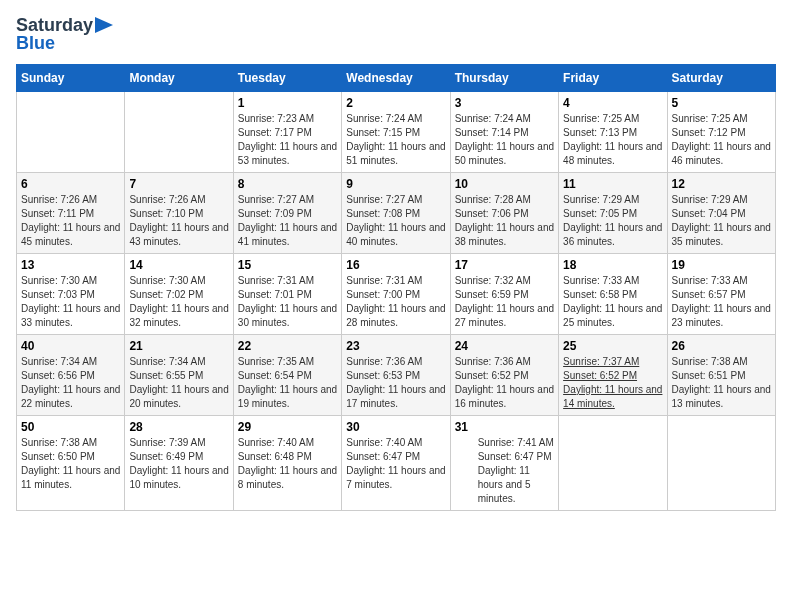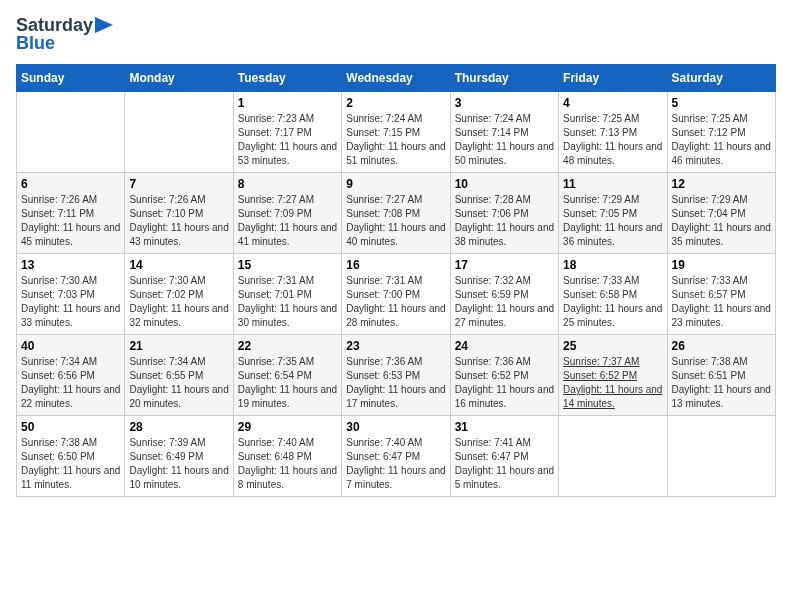--- a/index.html
+++ b/index.html
@@ -296,21 +296,21 @@
 Daylight: 11 hours and 8 minutes.</div>
         </td>
         <td>
           <div class="day-number">30</div>
           <div class="day-info" style="white-space: pre-line;">Sunrise: 7:40 AM
 Sunset: 6:47 PM
 Daylight: 11 hours and 7 minutes.</div>
         </td>
         <td>
           <div class="day-number">31</div>
-          <div class="day-info" style="white-space: pre-line;">Sunrise: 7:41 AM
+          <div class="day-info" style="white-space: pre-line; margin-left: 23px;">Sunrise: 7:41 AM
 Sunset: 6:47 PM
 Daylight: 11 hours and 5 minutes.</div>
         </td>
         <td class="empty"></td>
         <td class="empty"></td>
       </tr>
     </tbody>
 </table>
 
 </body></html>

